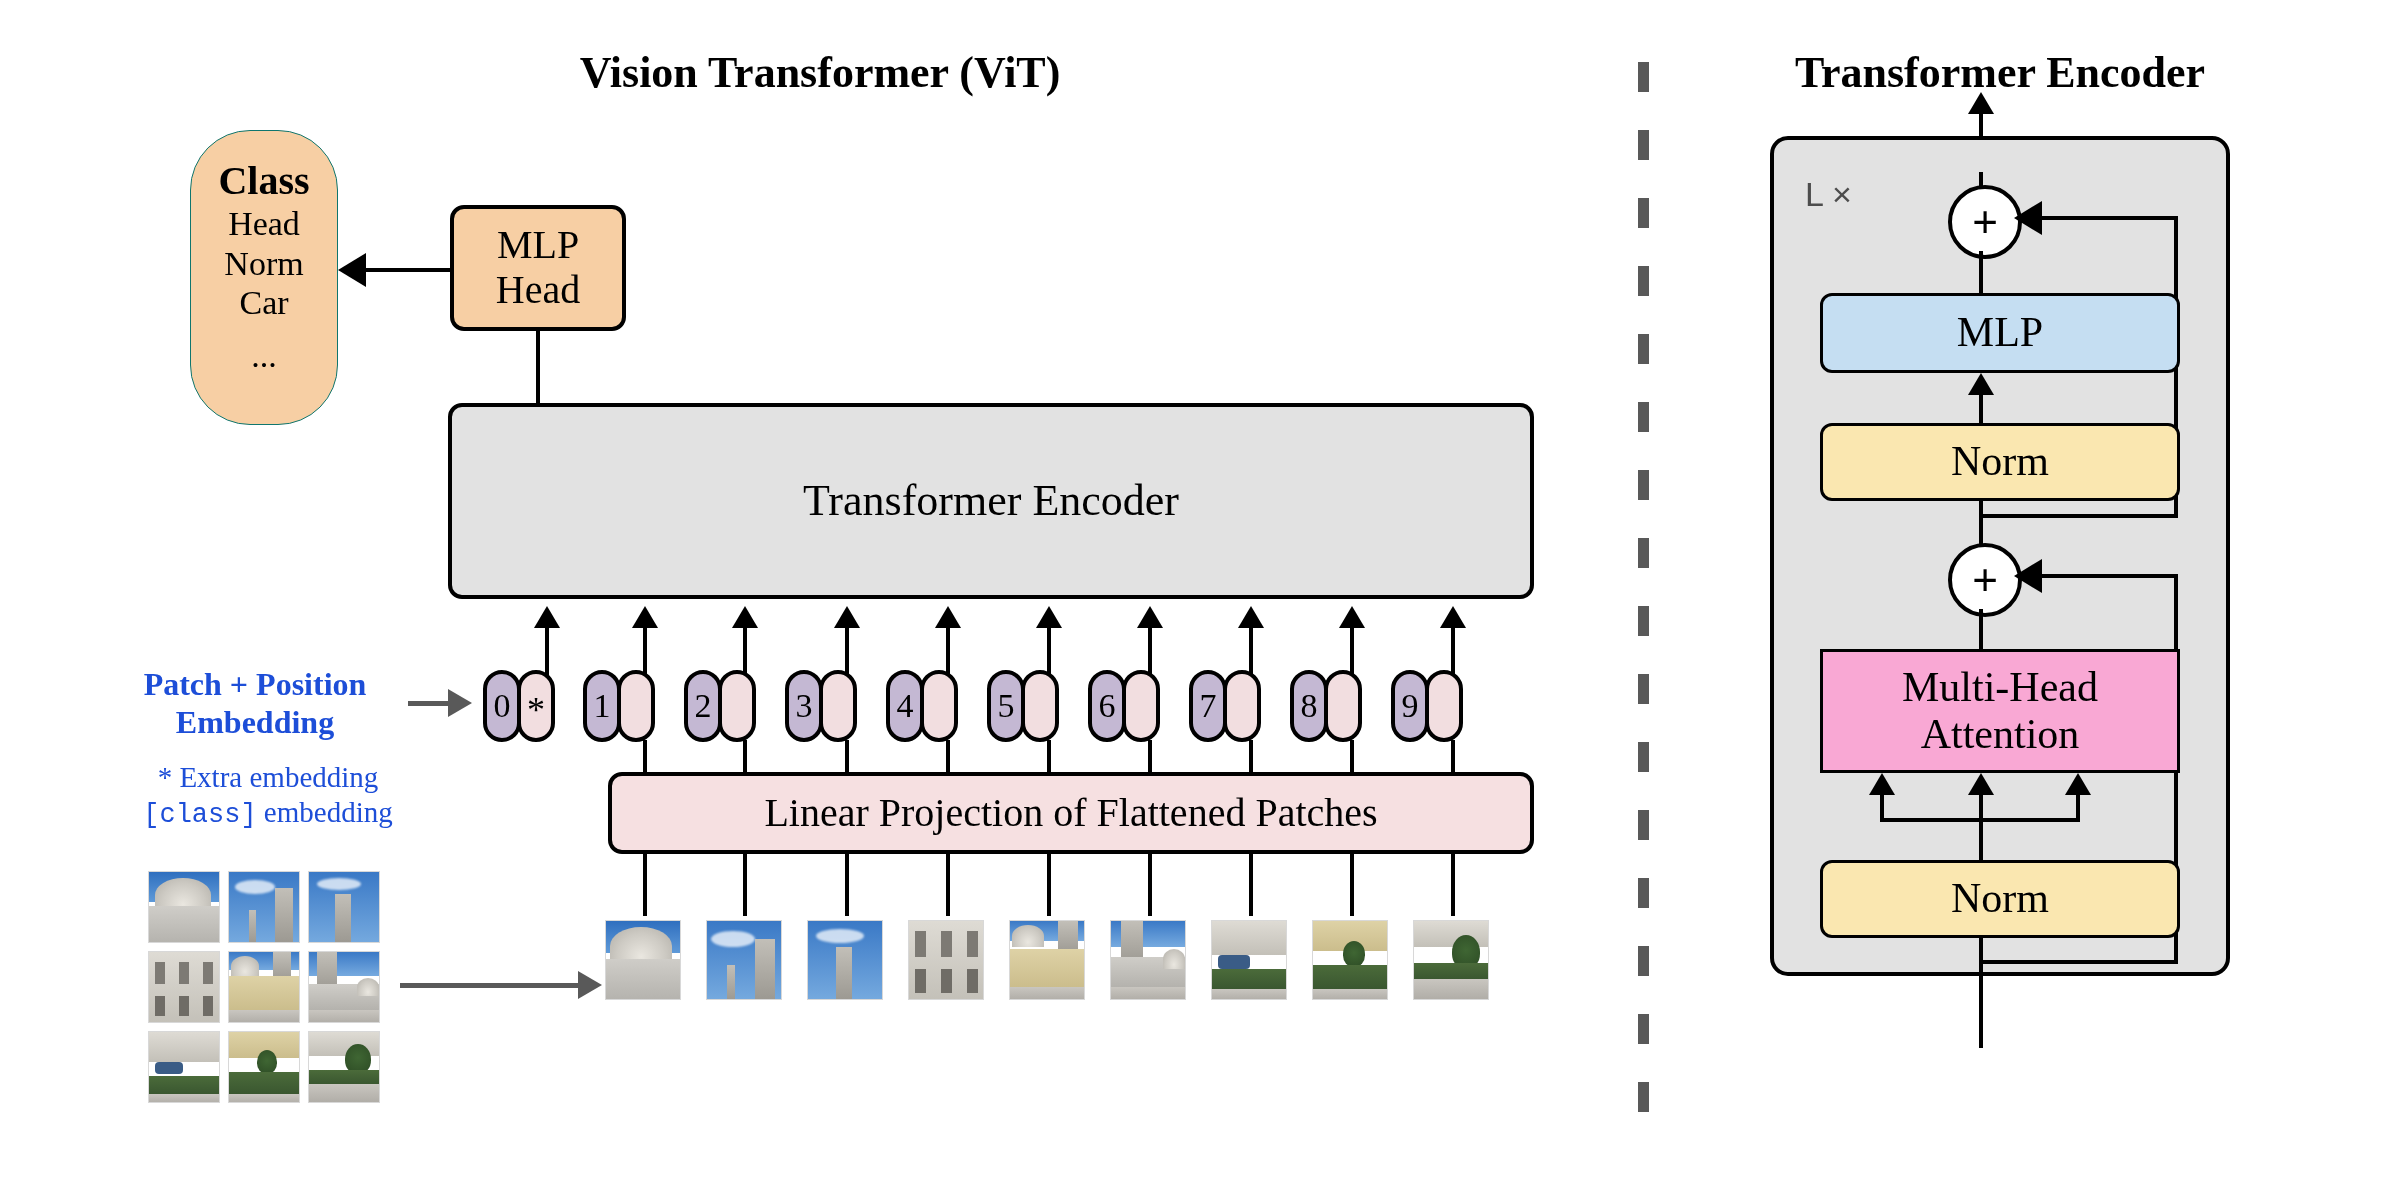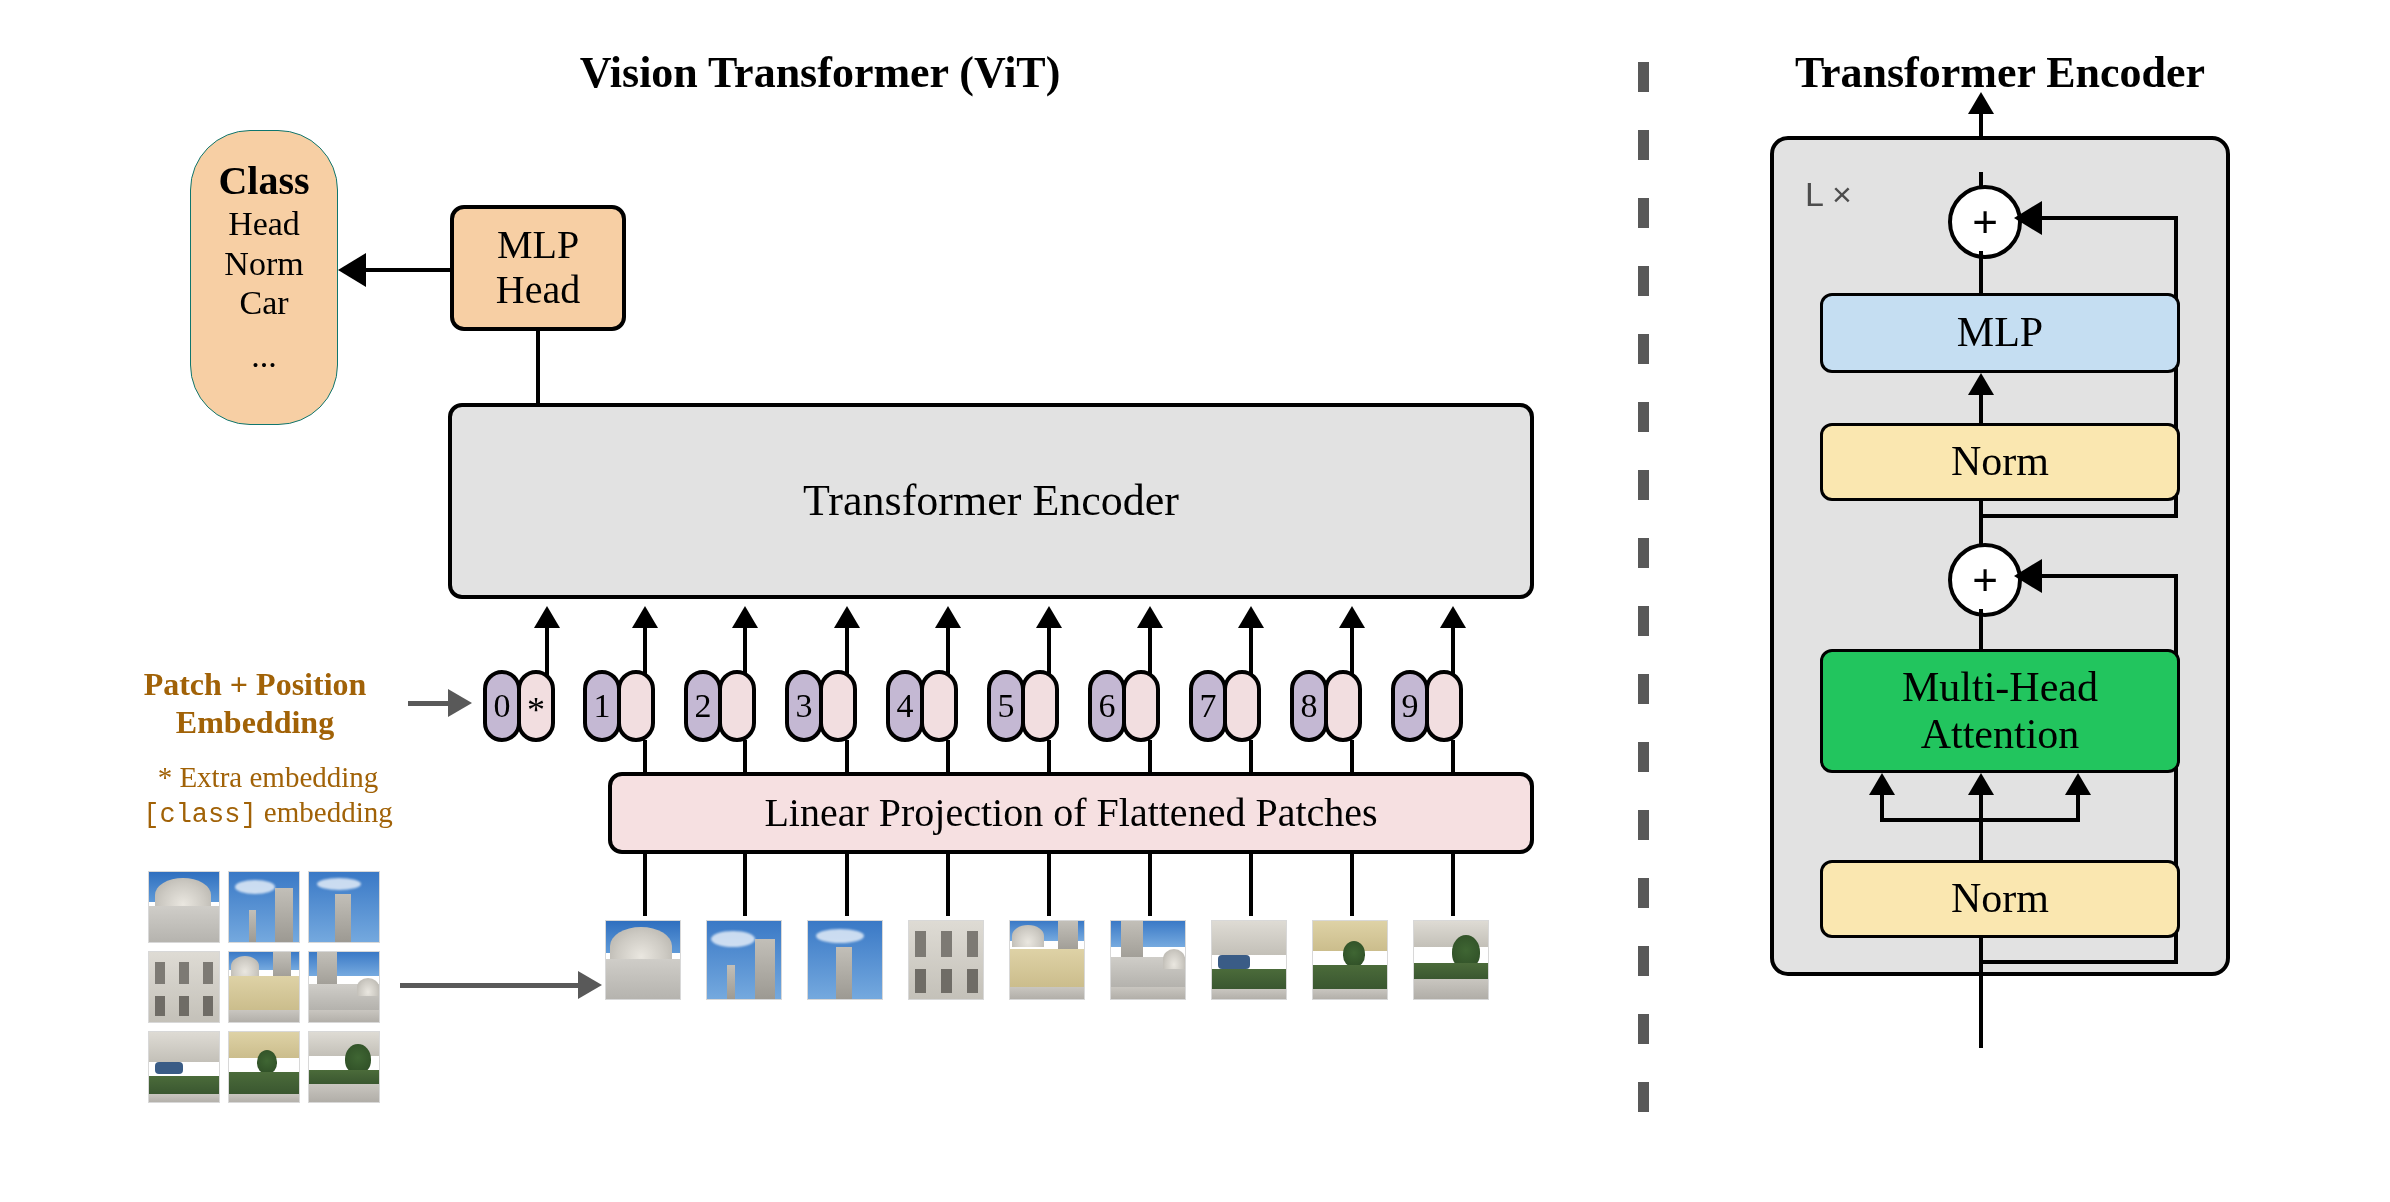--- a/index.html
+++ b/index.html
@@ -115,21 +115,21 @@
     border: 4px solid #000;
     background: #fff;
     display: flex; align-items: center; justify-content: center;
     font-size: 44px; line-height: 1; color: #000;
     font-family: "Liberation Sans", sans-serif;
   }
 
   
   .ann {
     position: absolute;
-    color: #a16207;
+    color: #1d4ed8;
     text-align: center;
     line-height: 1.2;
   }
   .ann.bold { font-weight: bold; }
   .mono { font-family: "Liberation Mono", "DejaVu Sans Mono", monospace; font-size: 0.93em; }
 
   .lx {
     position: absolute;
     color: #4d4d4d;
     font-family: "Liberation Sans", sans-serif;
@@ -473,21 +473,21 @@
     <span>+</span>
   </div>
 
   <div class="vline" style="left:2174px; top:576px; height:388px;"></div>
   <div class="hline" style="left:1979px; top:960px; width:199px;"></div>
   <div class="hline" style="left:2040px; top:574px; width:138px;"></div>
   <div class="arrow-left" style="left:2014px; top:559px;"></div>
 
   <div class="vline" style="left:1979px; top:609px; height:42px;"></div>
 
-  <div class="box nb" style="left:1820px; top:649px; width:360px; height:124px; background:#22c55e; font-size:42px; border-radius:12px;">
+  <div class="box nb" style="left:1820px; top:649px; width:360px; height:124px; background:#f9a8d4; font-size:42px; border-radius:0;">
     <div>
       <div>Multi-Head</div>
       <div>Attention</div>
     </div>
   </div>
 
   <div>
 
     <div class="vline" style="left:1979px; top:820px; height:42px;"></div>
 

